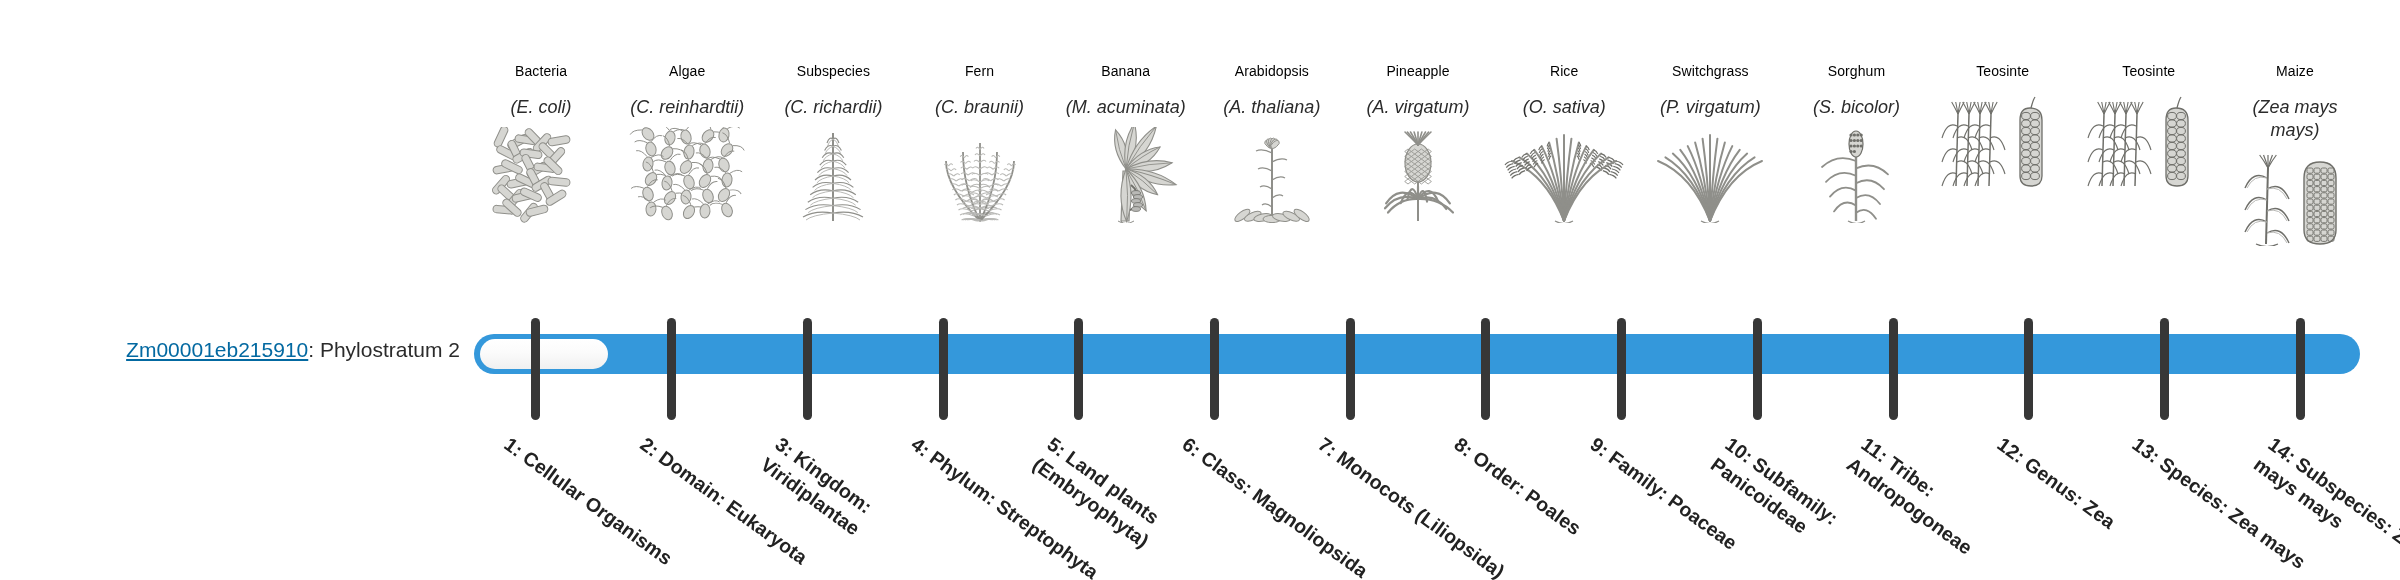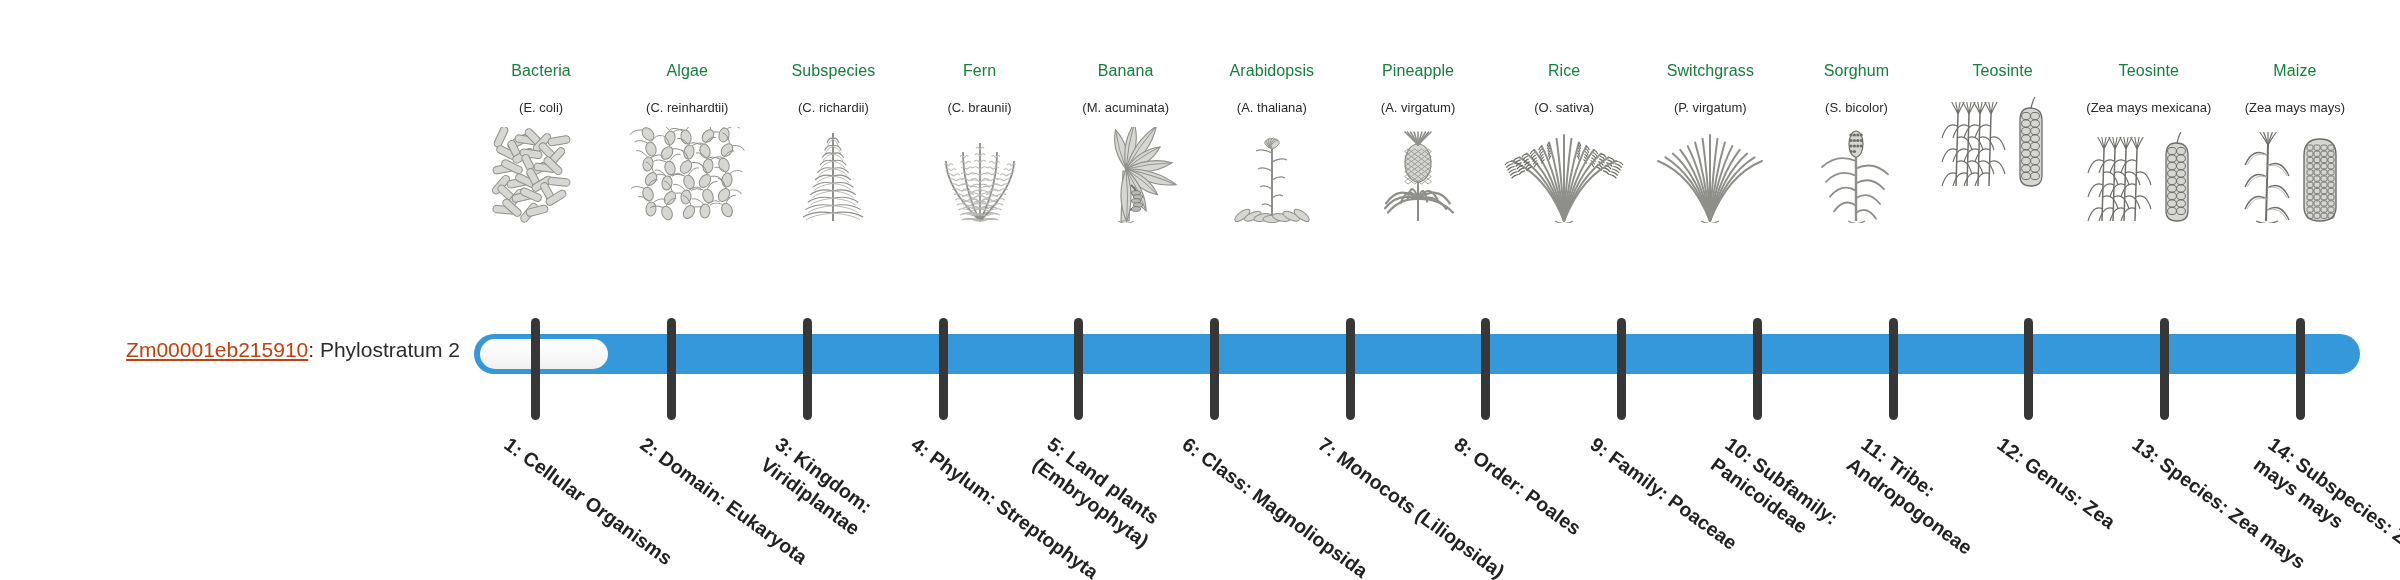--- a/index.html
+++ b/index.html
@@ -29,21 +29,21 @@
     left: 40px;
     top: 336px;
     width: 420px;
     text-align: right;
     font-size: 21px;
     line-height: 28px;
     white-space: nowrap;
     color: #222222;
   }
   .gene-label .gene-id {
-    color: #c2410c;
+    color: #0369a1;
     text-decoration: underline;
     cursor: pointer;
     margin-top: 41px;
   }
   .gene-label .gene-strat {
     color: #2b2b2b;
   }
 
   
   #columns {
@@ -58,30 +58,31 @@
   }
   .species-col {
     flex: 1 1 0;
     min-width: 0;
     display: flex;
     flex-direction: column;
     align-items: center;
     position: relative;
   }
   .sp-common {
-    font-size: 16px;
+    font-size: 14px;
     line-height: 26px;
-    color: #15803d;
+    color: #000000;
     text-align: center;
     letter-spacing: .1px;
   }
   .sp-latin {
     margin-top: 12px;
-    font-size: 13px;
+    font-size: 18px;
     line-height: 23px;
+    font-style: italic;
     color: #2b2b2b;
     text-align: center;
     max-width: 128px;
   }
 
   .sp-art {
     margin-top: 8px;
     height: 96px;
     width: 134px;
     display: flex;
@@ -888,21 +889,20 @@
             <ellipse cx="88" cy="76.5" rx="4.4" ry="3.6" fill="none" stroke="#6f6f6a" stroke-width="1"></ellipse>
             <ellipse cx="97" cy="76.5" rx="4.4" ry="3.6" fill="none" stroke="#6f6f6a" stroke-width="1"></ellipse>
             <ellipse cx="88" cy="84" rx="4.4" ry="3.6" fill="none" stroke="#6f6f6a" stroke-width="1"></ellipse>
             <ellipse cx="97" cy="84" rx="4.4" ry="3.6" fill="none" stroke="#6f6f6a" stroke-width="1"></ellipse>
             <path d="M93 16 q 2 -8 4 -11" stroke="#6f6f6a" stroke-width="1.3" fill="none"></path>
           </svg>
         </div>
       </div>
       <div class="species-col">
         <div class="sp-common">Teosinte</div>
-        <div class="sp-latin">(Zea mays mexicana)</div>
         <div class="sp-art">
           <svg width="130" height="96" viewBox="0 0 130 96" aria-hidden="true">
             <path d="M18 94 L20 22" stroke="#6f6f6a" stroke-width="1.5" fill="none"></path>
             <path d="M19 34 q -10 -5 -15 12" stroke="#6f6f6a" stroke-width="1.1" fill="none"></path>
             <path d="M19 46 q 10 -5 15 12" stroke="#6f6f6a" stroke-width="1.1" fill="none"></path>
             <path d="M19 58 q -10 -5 -15 12" stroke="#6f6f6a" stroke-width="1.1" fill="none"></path>
             <path d="M19 70 q 10 -5 15 12" stroke="#6f6f6a" stroke-width="1.1" fill="none"></path>
             <path d="M19 82 q -10 -5 -15 12" stroke="#6f6f6a" stroke-width="1.1" fill="none"></path>
             <path d="M20 22 q -3.4414586181062763 -7 -6.3093407998615065 -12" stroke="#6f6f6a" stroke-width="1.1" fill="none"></path>
             <path d="M20 22 q -1.247470144906556 -7 -2.2870285989953523 -12" stroke="#6f6f6a" stroke-width="1.1" fill="none"></path>

